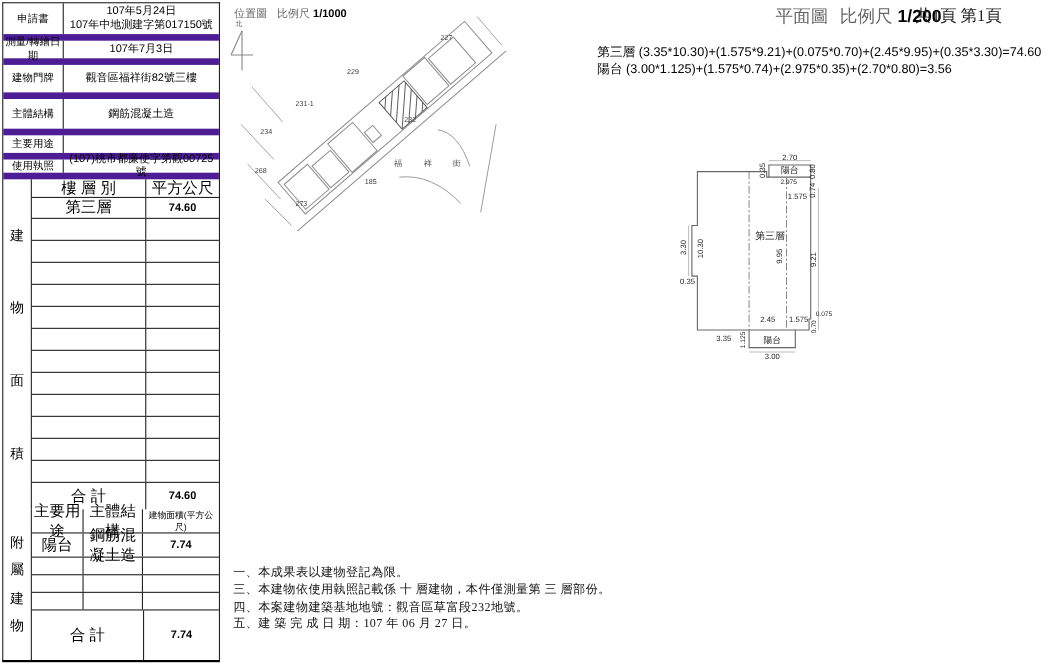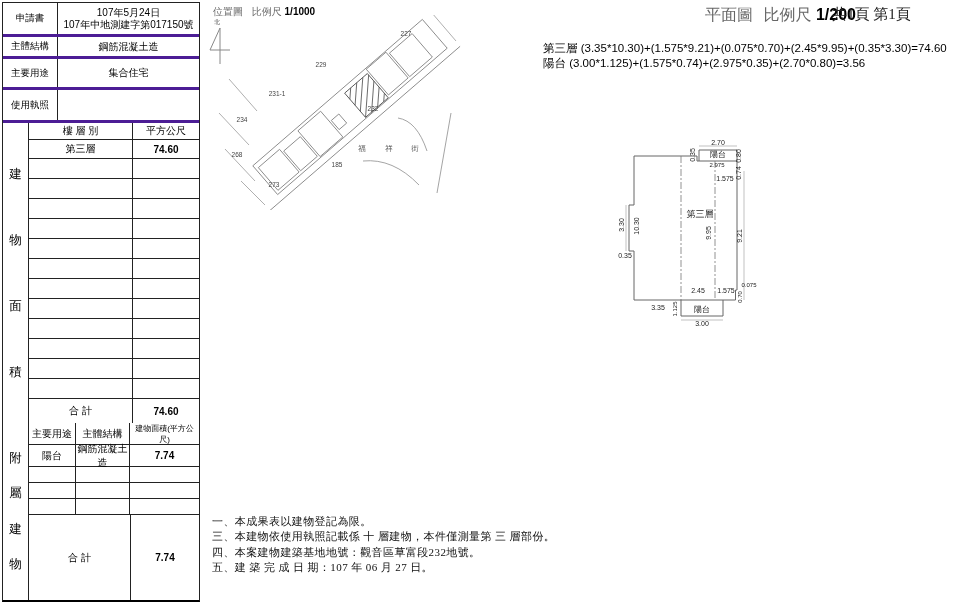--- a/index.html
+++ b/index.html
@@ -3,42 +3,42 @@
 <meta charset="utf-8">
 <style>
   html,body{margin:0;padding:0;background:#fff;}
   .page{position:relative;width:960px;height:604px;background:#ffffff;overflow:hidden;
         font-family:"Liberation Sans",sans-serif;color:#000;}
 
   
   .left-panel{position:absolute;left:2px;top:2px;width:198px;height:600px;
               border:1px solid #222;border-bottom:2px solid #000;box-sizing:border-box;
               display:flex;flex-direction:column;}
-  .irow{display:flex;border-bottom:3px solid #4c1d95;box-sizing:border-box;}
+  .irow{display:flex;border-bottom:6px solid #4c1d95;box-sizing:border-box;}
   .irow:nth-child(1){height:34px}.irow:nth-child(2){height:22px}.irow:nth-child(3){height:31px}
   .irow:nth-child(4){height:33px}.irow:nth-child(5){height:22px}.irow:nth-child(6){height:18px}
   .irow:nth-child(7){height:21px}
   .ilabel{width:55px;border-right:1px solid #222;box-sizing:border-box;display:flex;
           align-items:center;justify-content:center;font-size:9.5px;text-align:center;}
   .ivalue{flex:1;display:flex;flex-direction:column;align-items:center;justify-content:center;
           font-size:10px;line-height:12px;text-align:center;}
   .sect{position:relative;box-sizing:border-box;}
   .sect-b{height:300px;}
   .sect-c{flex:1;}
   .vstrip{position:absolute;left:0;top:0;bottom:0;width:26px;border-right:1px solid #222;
           box-sizing:border-box;display:flex;flex-direction:column;align-items:center;
           justify-content:space-around;font-size:12.5px;padding:18px 0;}
   .rows{margin-left:26px;display:flex;flex-direction:column;height:100%;}
   .brow{display:flex;border-bottom:1px solid #222;box-sizing:border-box;}
   .brow.hdr{height:17px}.brow.data{height:19px}.brow.empty{height:20px}
   .brow.total{flex:1;border-bottom:none}
   .crow{display:flex;border-bottom:1px solid #222;box-sizing:border-box;}
   .crow.hdr{height:22px}.crow.data{height:22px}.crow.empty{height:16px}
   .crow.total{flex:1;border-bottom:none}
-  .cell{display:flex;align-items:center;justify-content:center;font-size:10px;
+  .cell{display:flex;align-items:center;justify-content:center;font-size:14px;
         box-sizing:border-box;text-align:center;}
   .c-floor{width:104px;border-right:1px solid #222;}
   .c-area{flex:1;}
   .c-use{width:47px;border-right:1px solid #222;}
   .c-struct{width:54px;border-right:1px solid #222;}
   .c-use2{width:102px;border-right:1px solid #222;}
   .c-area2{flex:1;font-size:8px;}
   .num{font-weight:bold;font-size:10px;}
 
   
@@ -65,29 +65,37 @@
   <div class="left-panel">
 
     <div class="irow">
       <div class="ilabel">申請書</div>
       <div class="ivalue">
         <div>107年5月24日</div>
         <div>107年中地測建字第017150號</div>
       </div>
     </div>
     <div class="irow">
+      <div class="ilabel">測量/轉繪日期</div>
+      <div class="ivalue">107年7月3日</div>
+    </div>
+    <div class="irow">
+      <div class="ilabel">建物門牌</div>
+      <div class="ivalue">觀音區福祥街82號三樓</div>
+    </div>
+    <div class="irow">
       <div class="ilabel">主體結構</div>
       <div class="ivalue">鋼筋混凝土造</div>
     </div>
     <div class="irow">
       <div class="ilabel">主要用途</div>
-      <div class="ivalue">集合住宅</div>
     </div>
     <div class="irow">
       <div class="ilabel">使用執照</div>
+      <div class="ivalue">(107)桃市都廉使字第觀00725號</div>
     </div>
 
     <div class="sect sect-b">
       <div class="vstrip">
         <span>建</span>
         <span>物</span>
         <span>面</span>
         <span>積</span>
       </div>
       <div class="rows">

